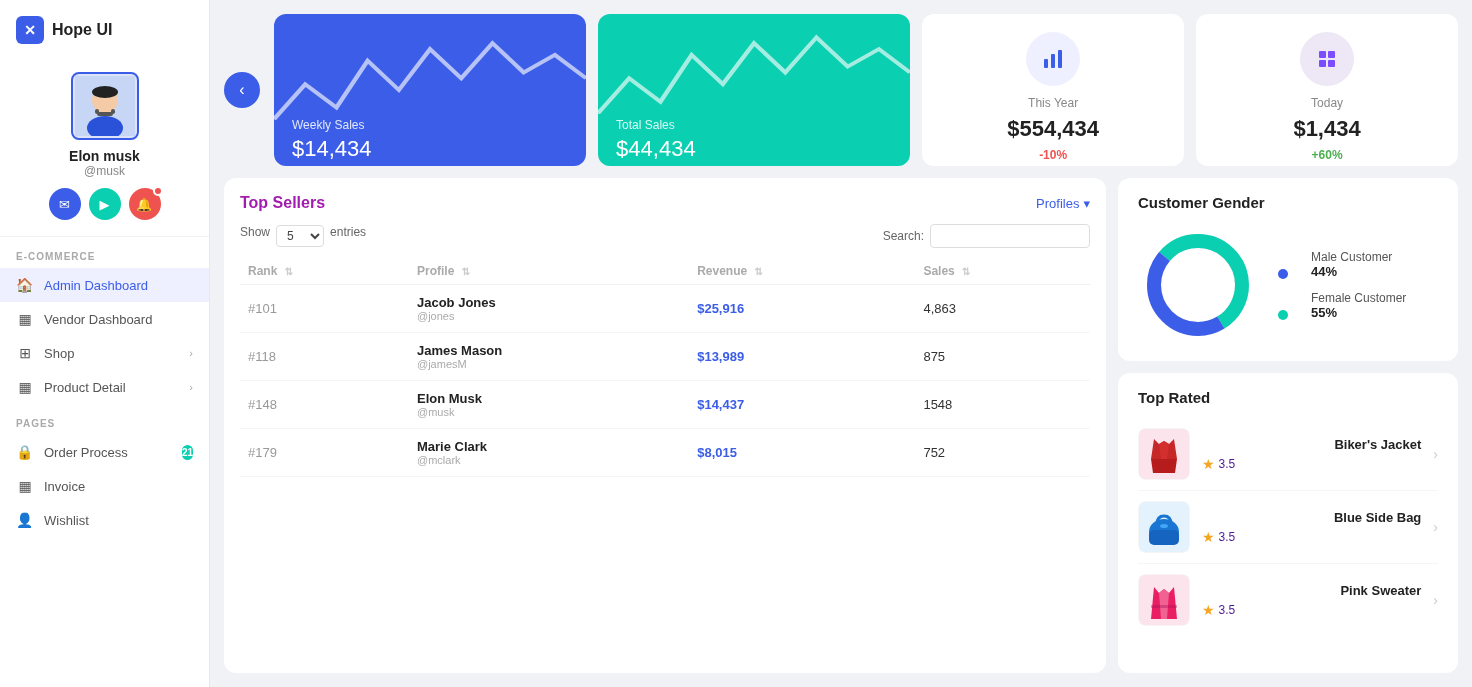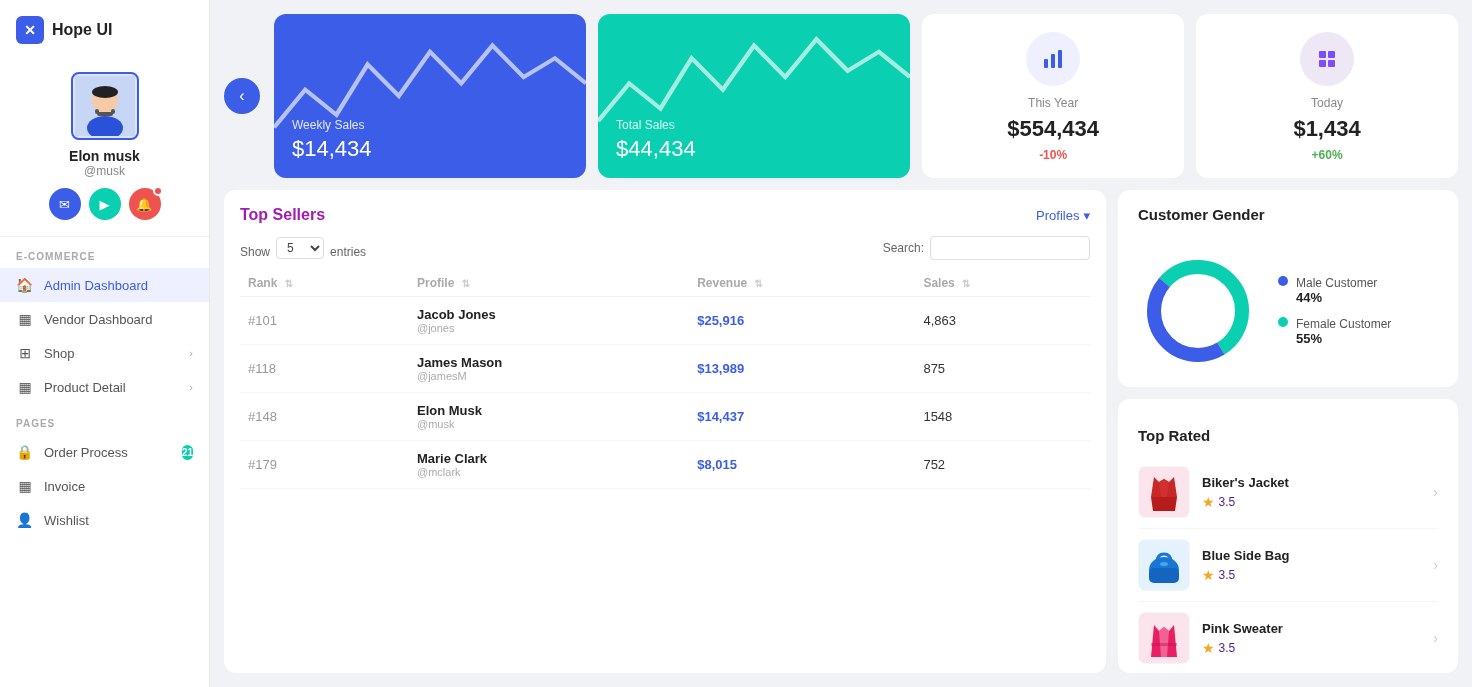--- a/index.html
+++ b/index.html
@@ -125,21 +125,21 @@
 
     
     .stats-row {
       display: flex;
       gap: 12px;
       flex: 1;
     }
 
     .stat-card {
       border-radius: 12px;
-      padding: 18px 18px 16px;
+      padding: 18px 18px 4px;
       position: relative;
       overflow: hidden;
       display: flex;
       flex-direction: column;
       justify-content: flex-end;
       min-height: 130px;
     }
     .stat-card.blue { background: #3b5de7; flex: 1.1; }
     .stat-card.teal { background: #0acfb0; flex: 1.1; }
     .stat-card.light { background: #fff; flex: 0.9; display: flex; flex-direction: column; align-items: center; justify-content: center; }
@@ -204,21 +204,21 @@
       background: none; border: none; cursor: pointer;
       color: #3b5de7; font-size: 13px; display: flex; align-items: center; gap: 4px;
     }
 
     .sellers-controls {
       display: flex;
       justify-content: space-between;
       align-items: center;
       margin-bottom: 10px;
     }
-    .show-entries { display: flex; align-items: flex-end; gap: 6px; color: #666; font-size: 12px; }
+    .show-entries { display: flex; align-items: flex-start; gap: 6px; color: #666; font-size: 12px; }
     .entries-select {
       border: 1px solid #ddd; border-radius: 4px;
       padding: 2px 6px; font-size: 12px; color: #444; background: #fff;
       cursor: pointer;
     }
     .search-row { display: flex; align-items: center; gap: 6px; color: #666; font-size: 12px; }
     .search-input {
       border: 1px solid #ddd; border-radius: 4px;
       padding: 4px 10px; font-size: 12px; width: 160px; outline: none;
     }
@@ -248,54 +248,54 @@
       overflow-y: auto;
     }
 
     .gender-card {
       background: #fff;
       border-radius: 12px;
       padding: 16px 20px;
       display: flex;
       flex-direction: column;
     }
-    .gender-title { font-size: 15px; font-weight: 700; color: #222; margin-bottom: 28px; }
+    .gender-title { font-size: 15px; font-weight: 700; color: #222; margin-bottom: 14px; }
     .gender-content { display: flex; align-items: center; gap: 20px; }
     .donut-wrap { position: relative; width: 120px; height: 120px; flex-shrink: 0; }
     .donut-svg { width: 120px; height: 120px; }
     .gender-legend { display: flex; flex-direction: column; gap: 12px; }
-    .legend-item { display: flex; align-items: flex-start; gap: 8px; }
+    .legend-item { display: flex; align-items: flex-end; gap: 23px; }
     .legend-dot { width: 10px; height: 10px; border-radius: 50%; flex-shrink: 0; }
     .legend-text { font-size: 12px; color: #555; }
     .legend-pct { font-size: 13px; font-weight: 700; color: #222; }
 
     .top-rated-card {
       background: #fff;
       border-radius: 12px;
-      padding: 28px 20px;
+      padding: 16px 20px;
       flex: 1;
       overflow: hidden;
     }
     .top-rated-title { font-size: 15px; font-weight: 700; color: #222; margin-bottom: 12px; }
     .rated-item {
       display: flex; align-items: center; gap: 12px;
       padding: 10px 0;
       border-bottom: 1px solid #f5f5f5;
       cursor: pointer;
     }
     .rated-item:last-child { border-bottom: none; }
     .rated-thumb {
       width: 52px; height: 52px;
       border-radius: 8px;
       overflow: hidden;
       background: #f5f5f5;
       display: flex; align-items: center; justify-content: center;
       flex-shrink: 0;
     }
-    .rated-info { flex: 1; }
+    .rated-info { flex: 1; text-align: right; }
     .rated-name { font-size: 13px; font-weight: 600; color: #222; margin-bottom: 4px; }
     .rated-stars { display: flex; align-items: center; gap: 4px; }
     .star-icon { color: #f5a623; font-size: 14px; }
     .star-rating { font-size: 12px; color: #4c1d95; }
     .rated-arrow { color: #ccc; font-size: 14px; }
   </style>
 </head>
 <body>
 
 <div class="sidebar">

